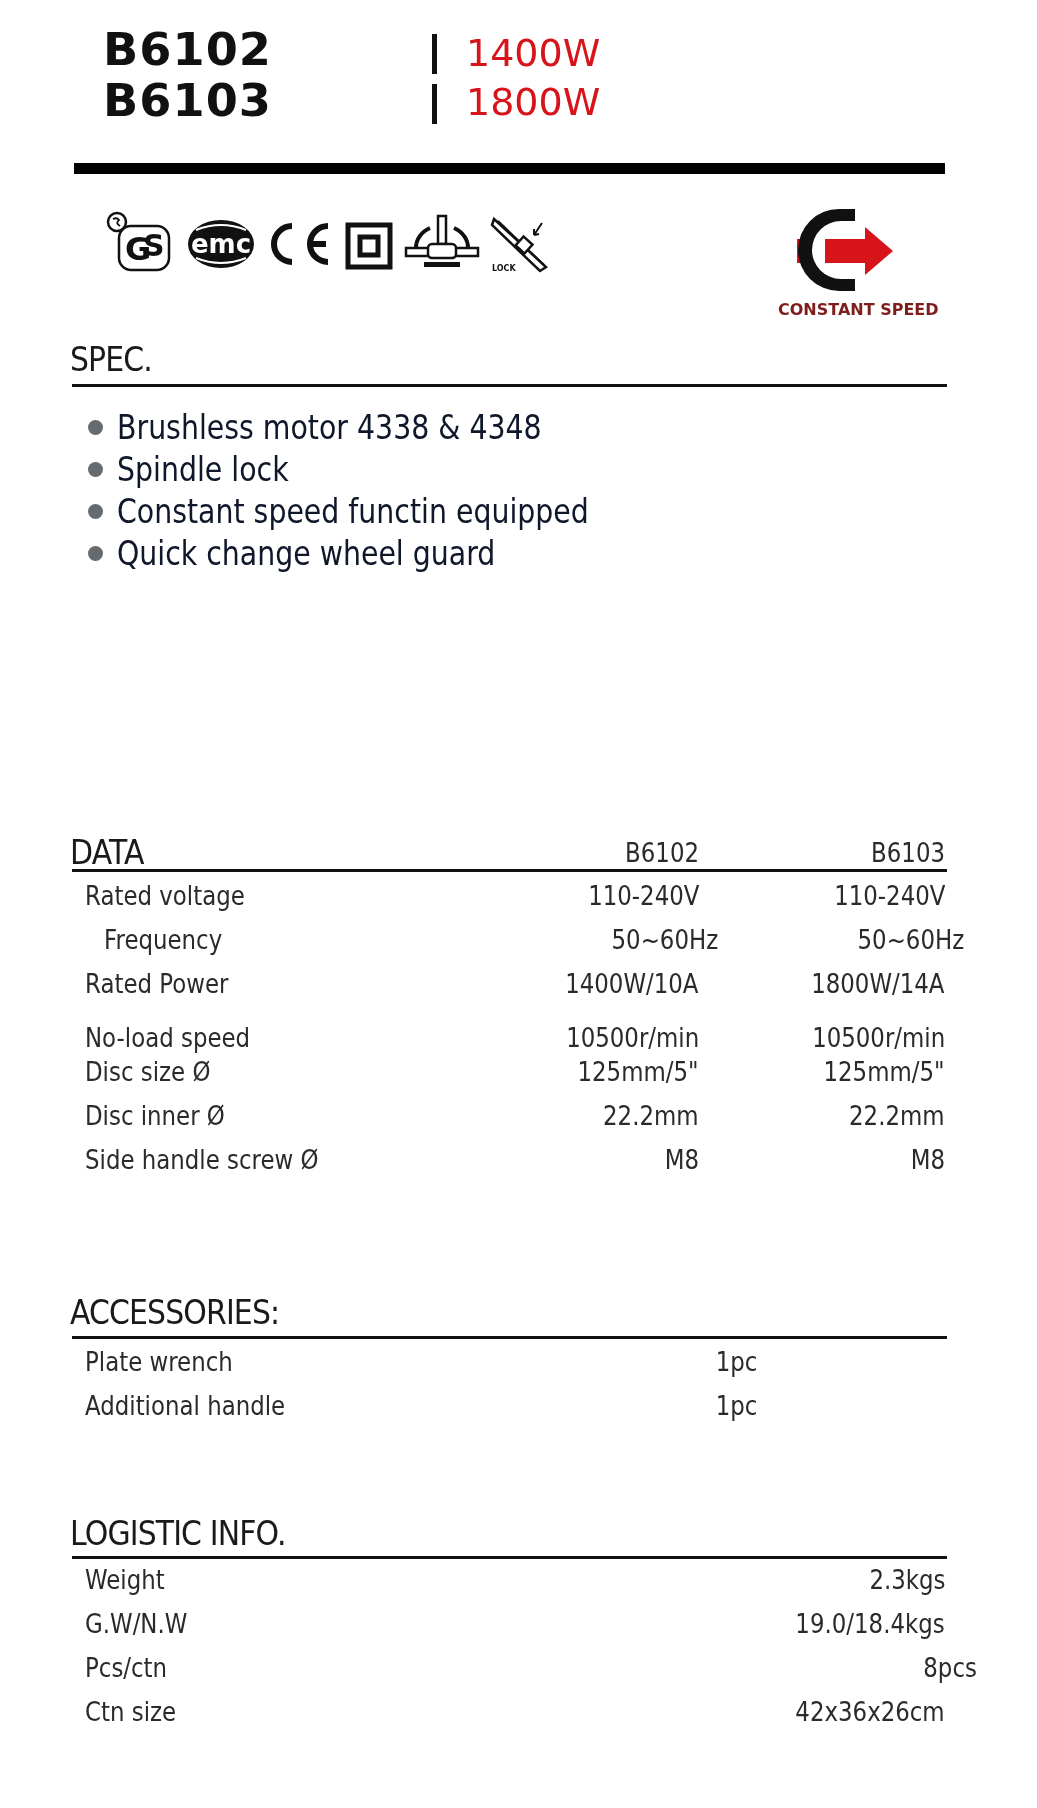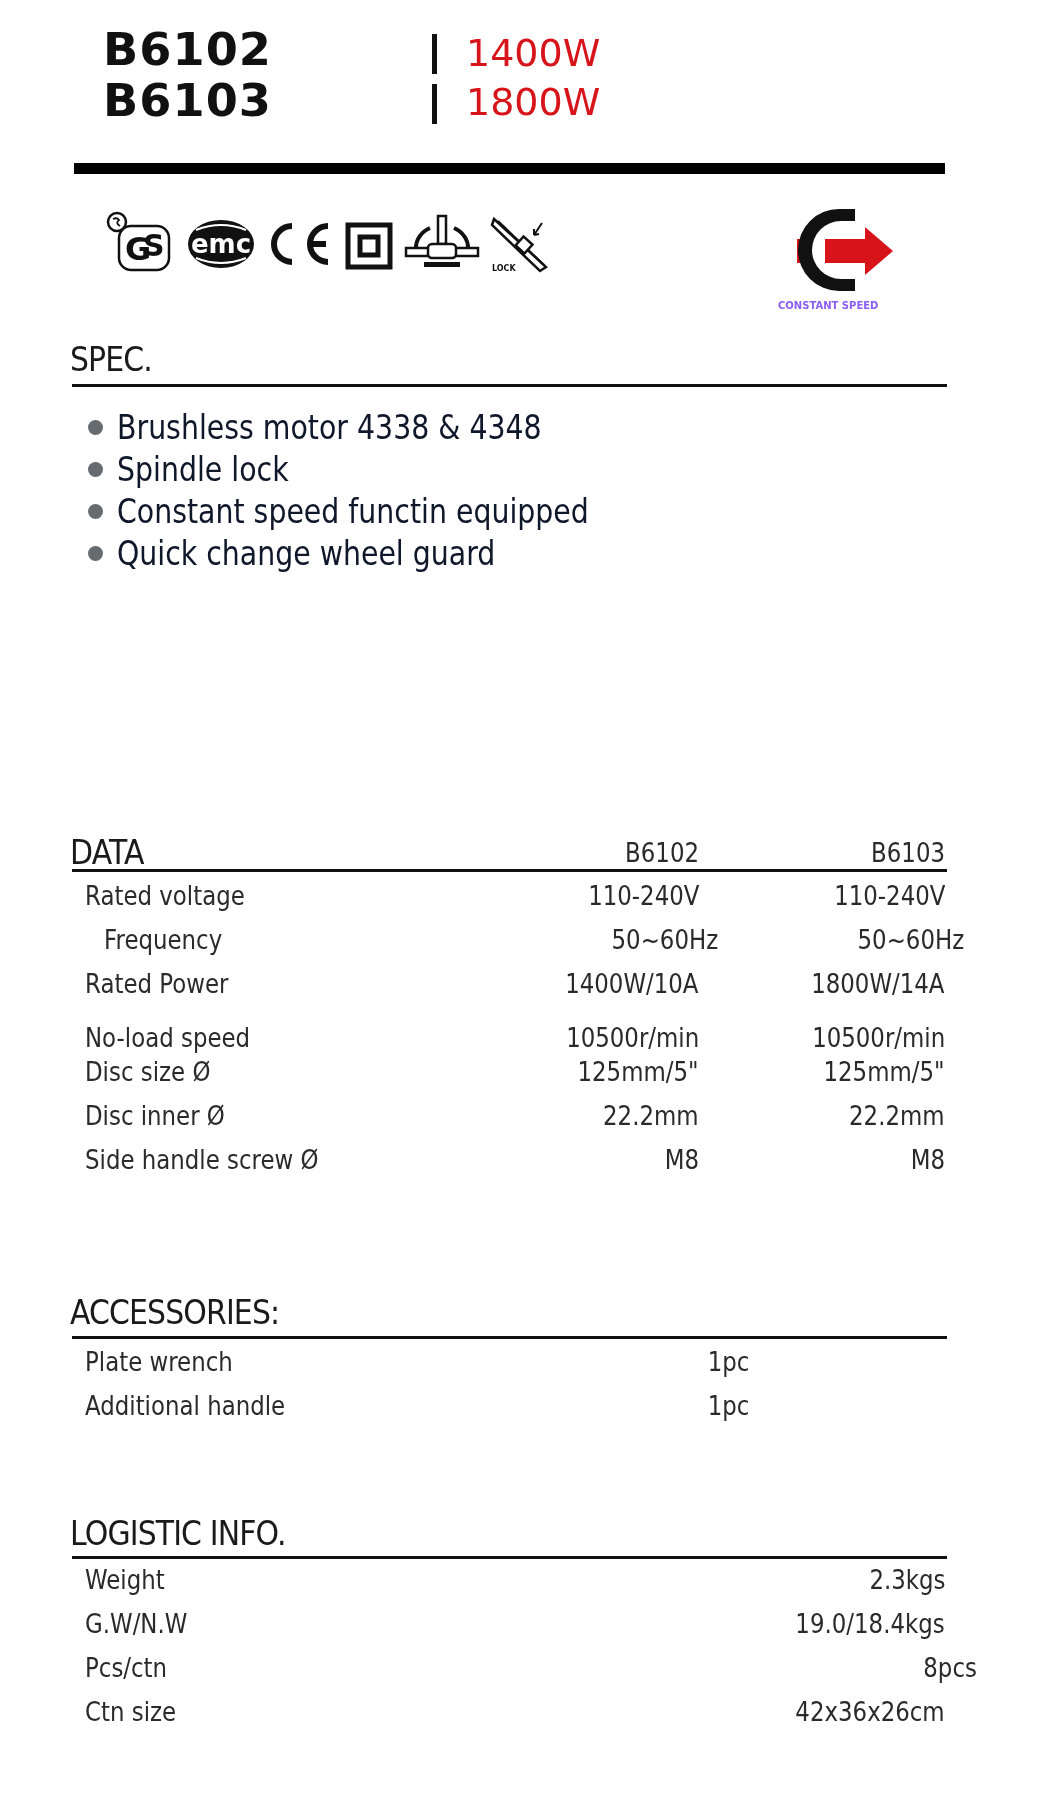--- a/index.html
+++ b/index.html
@@ -41,22 +41,22 @@
       font-size: 26px; color: #2a2a2a; line-height: 44px; white-space: nowrap;
     }
     .cell.label { left: 85px; transform: scaleX(0.88); transform-origin: left center; }
     .cell.right { text-align: right; transform: scaleX(0.88); transform-origin: right center; }
     .col-head {
       font-family: "DejaVu Sans", sans-serif; font-size: 26px; color: #2a2a2a;
       text-align: right; white-space: nowrap; transform: scaleX(0.88); transform-origin: right center;
     }
     .icon-box { position: absolute; }
     .cs-label {
-      font-family: "DejaVu Sans", sans-serif; font-weight: bold; font-size: 10px;
-      color: #8b5cf6; letter-spacing: 0px; white-space: nowrap;
+      font-family: "DejaVu Sans", sans-serif; font-weight: bold; font-size: 16px;
+      color: #7f1d1d; letter-spacing: 0px; white-space: nowrap;
     }
   </style>
 </head>
 <body>
 
 <div class="abs model" style="left:103px; top:28px;">B6102</div>
 <div class="abs model" style="left:103px; top:79px;">B6103</div>
 <div class="abs vbar" style="left:432px; top:34px;"></div>
 <div class="abs vbar" style="left:432px; top:84px;"></div>
 <div class="abs watt" style="left:466px; top:34px;">1400W</div>
@@ -181,21 +181,21 @@
   </div>
   <div class="row" style="top:264px;">
     <span class="cell label">Side handle screw Ø</span>
     <span class="cell right" style="right:338px;">M8</span>
     <span class="cell right" style="right:92px;">M8</span>
   </div>
 </div>
 
 <div class="abs sec-title" style="left:70px; top:1295px;">ACCESSORIES:</div>
 <div class="abs sec-rule" style="left:72px; top:1336px; width:875px;"></div>
-<div class="abs" style="left:0; top:1340px; width:846px; height:90px;">
+<div class="abs" style="left:0; top:1340px; width:846px; height:90px;padding-left:8px;">
   <div class="row" style="top:0px;">
     <span class="cell label">Plate wrench</span>
     <span class="cell right" style="right:97px;">1pc</span>
   </div>
   <div class="row" style="top:44px;">
     <span class="cell label">Additional handle</span>
     <span class="cell right" style="right:97px;">1pc</span>
   </div>
 </div>
 

